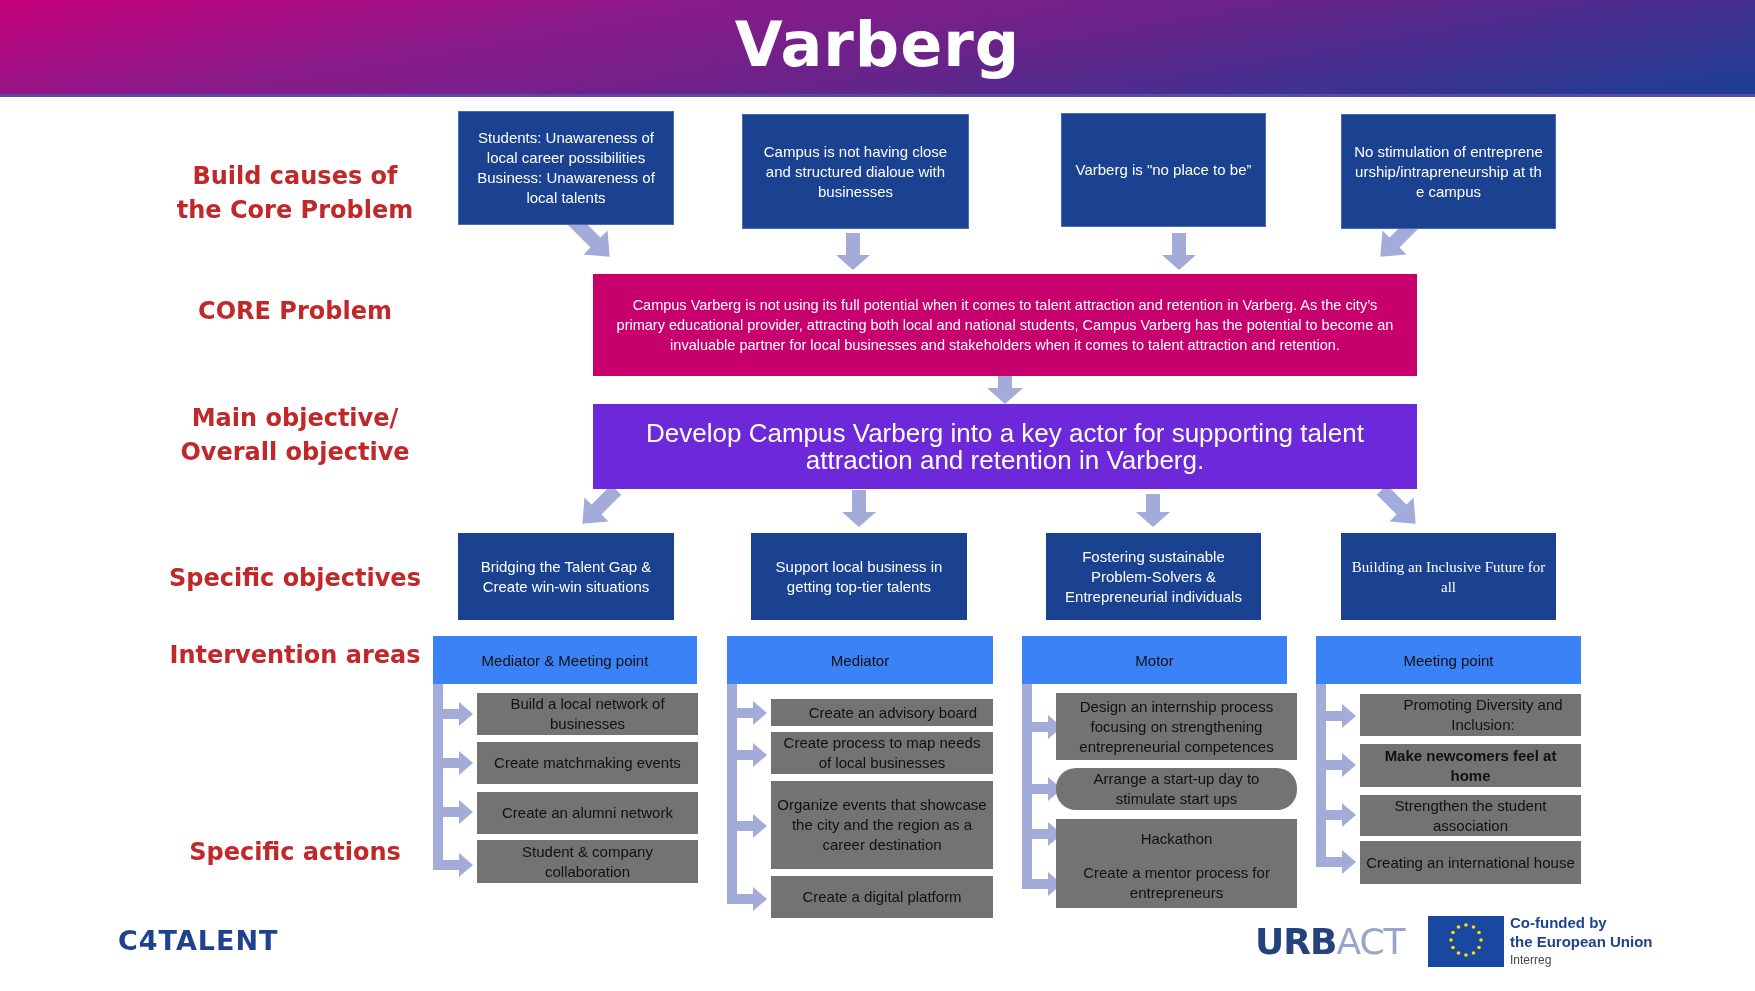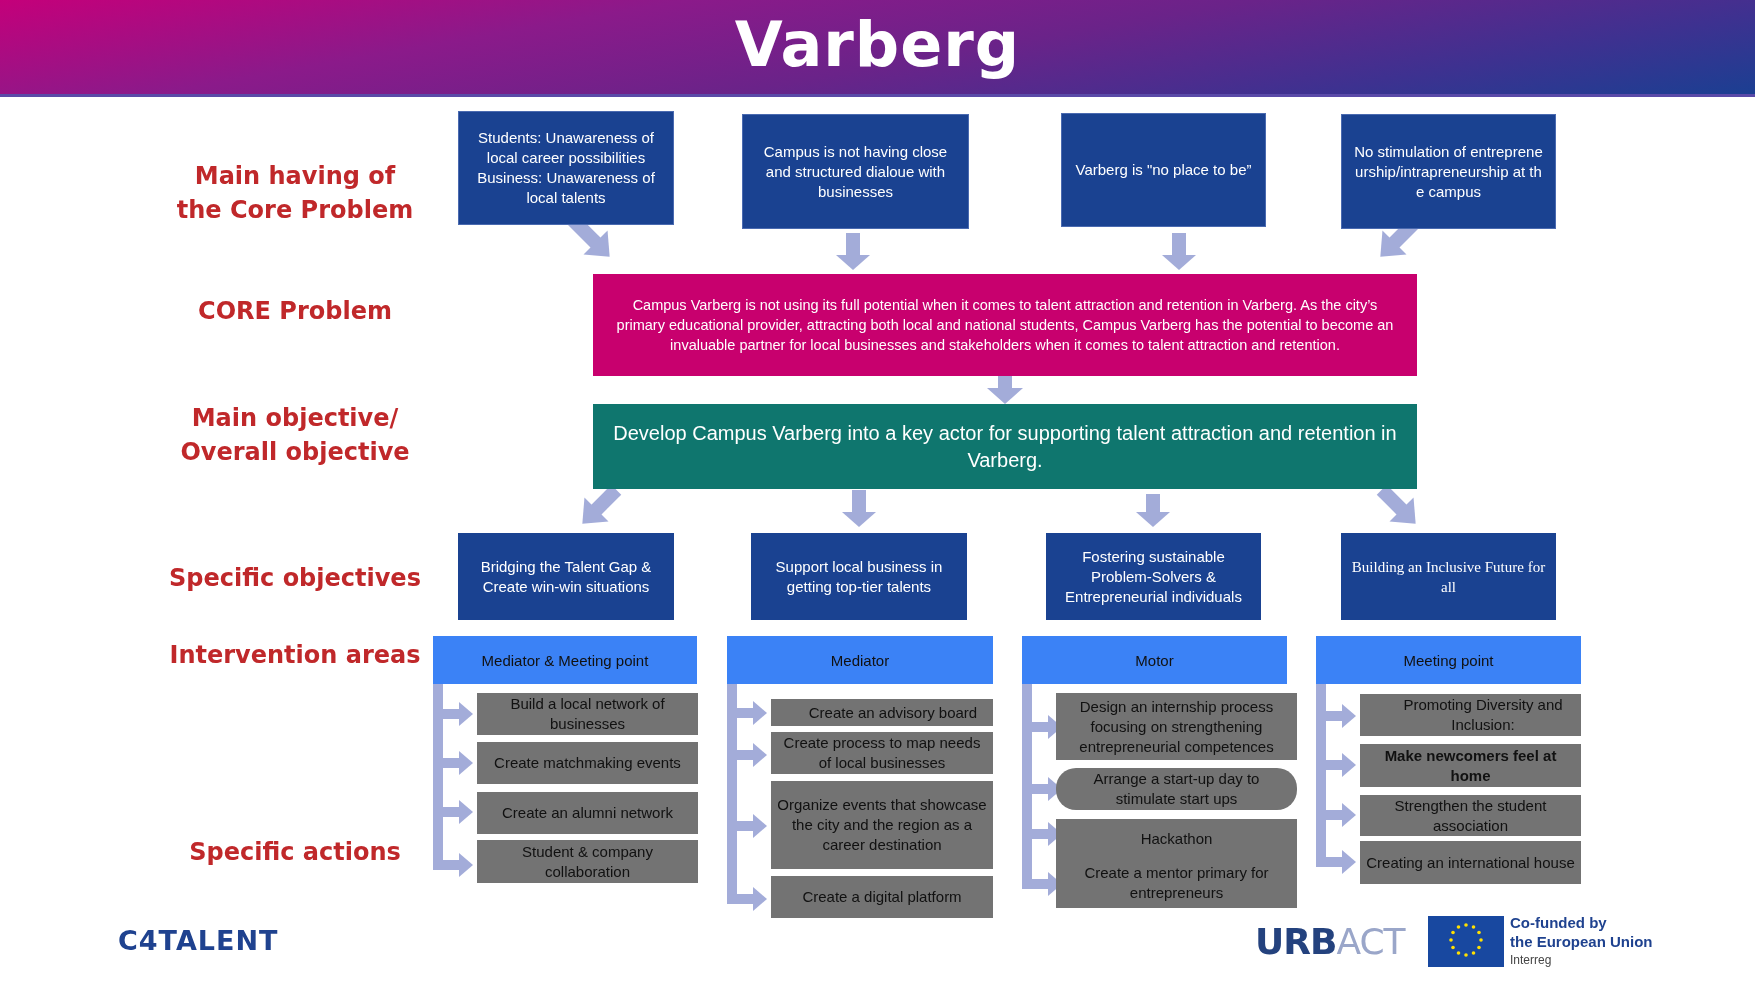--- a/index.html
+++ b/index.html
@@ -23,21 +23,21 @@
     font-family: "DejaVu Sans", sans-serif;
   }
 
   .box {
     position: absolute; display: flex; align-items: center; justify-content: center;
     text-align: center; color: #ffffff;
     font-family: "Liberation Sans", sans-serif;
   }
   .cause { background: #1a4291; font-size: 15px; line-height: 20px; padding: 6px 10px; border: 1px solid #4a6ab0; }
   .core { background: #c8006e; font-size: 14.5px; line-height: 20px; padding: 4px 16px; }
-  .mainobj { background: #0f766e; font-size: 20px; line-height: 27px; padding: 4px 10px; }
+  .mainobj { background: #6d28d9; font-size: 26px; line-height: 27px; padding: 4px 10px; }
   .spec { background: #1a4291; font-size: 15px; line-height: 20px; padding: 6px 10px; }
   .area { background: #3b82f6; color: #111111; font-size: 15px; }
   .action { background: #737373; color: #111111; font-size: 15px; line-height: 20px; padding: 2px 6px; }
 
   .arrows { position: absolute; left: 0; top: 0; width: 1755px; height: 991px; pointer-events: none; }
 
   .logo-c4 {
     position: absolute; left: 118px; top: 925px; color: #1f428f; font-size: 27px; font-weight: bold;
     letter-spacing: 1px; font-family: "DejaVu Sans", sans-serif;
   }
@@ -56,21 +56,21 @@
   .eu-sub { position: absolute; left: 1510px; top: 953px; color: #444444; font-size: 12px; }
 </style>
 </head>
 <body>
 
 <div class="header">
   <div class="header-title">Varberg</div>
 </div>
 
 <div class="row-label" style="top:159px;">
-  <div>Main having of</div>
+  <div>Build causes of</div>
   <div>the Core Problem</div>
 </div>
 <div class="row-label" style="top:294px;">CORE Problem</div>
 <div class="row-label" style="top:401px;">
   <div>Main objective/</div>
   <div>Overall objective</div>
 </div>
 <div class="row-label" style="top:561px;">Specific objectives</div>
 <div class="row-label" style="top:638px;">Intervention areas</div>
 <div class="row-label" style="top:835px;">Specific actions</div>
@@ -195,21 +195,21 @@
 <div class="box action" style="left:477px; top:840px; width:221px; height:43px;">Student &amp; company collaboration</div>
 
 <div class="box action" style="left:771px; top:699px; width:222px; height:27px;padding-left:28px;">Create an advisory board</div>
 <div class="box action" style="left:771px; top:732px; width:222px; height:42px;">Create process to map needs of local businesses</div>
 <div class="box action" style="left:771px; top:781px; width:222px; height:88px;">Organize events that showcase the city and the region as a career destination</div>
 <div class="box action" style="left:771px; top:876px; width:222px; height:42px;">Create a digital platform</div>
 
 <div class="box action" style="left:1056px; top:693px; width:241px; height:67px;">Design an internship process focusing on strengthening entrepreneurial competences</div>
 <div class="box action" style="left:1056px; top:768px; width:241px; height:42px;border-radius:20px;">Arrange a start-up day to stimulate start ups</div>
 <div class="box action" style="left:1056px; top:819px; width:241px; height:40px;">Hackathon</div>
-<div class="box action" style="left:1056px; top:857px; width:241px; height:51px;">Create a mentor primary for entrepreneurs</div>
+<div class="box action" style="left:1056px; top:857px; width:241px; height:51px;">Create a mentor process for entrepreneurs</div>
 
 <div class="box action" style="left:1360px; top:694px; width:221px; height:42px;padding-left:31px;">Promoting Diversity and Inclusion:</div>
 <div class="box action" style="left:1360px; top:744px; width:221px; height:43px;font-weight:bold;">Make newcomers feel at home</div>
 <div class="box action" style="left:1360px; top:795px; width:221px; height:41px;">Strengthen the student association</div>
 <div class="box action" style="left:1360px; top:841px; width:221px; height:43px;">Creating an international house</div>
 
 <div class="logo-c4">C4TALENT</div>
 <div class="logo-urbact">
   <span class="u1">URB</span><span class="u2">ACT</span>
 </div>

